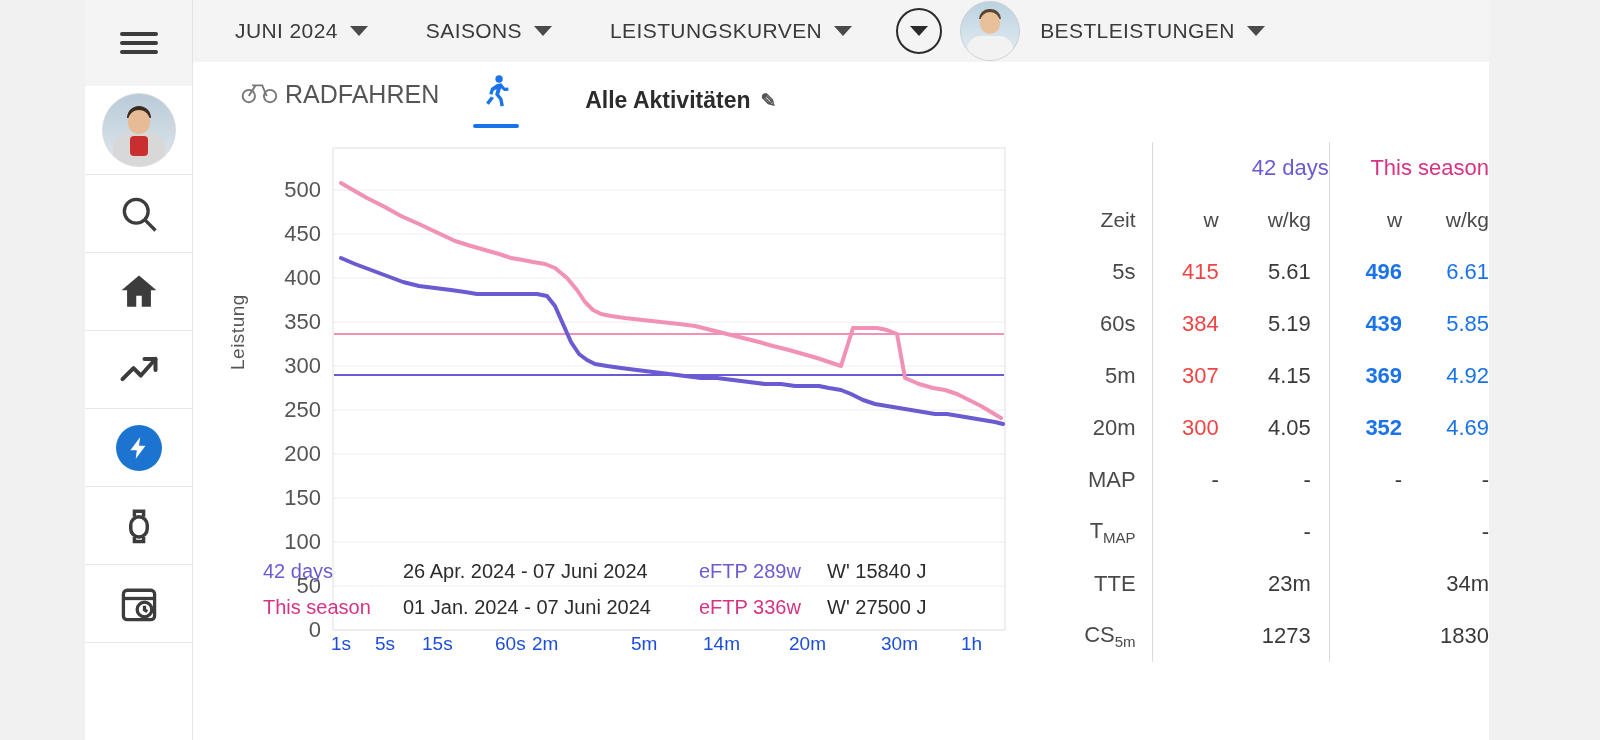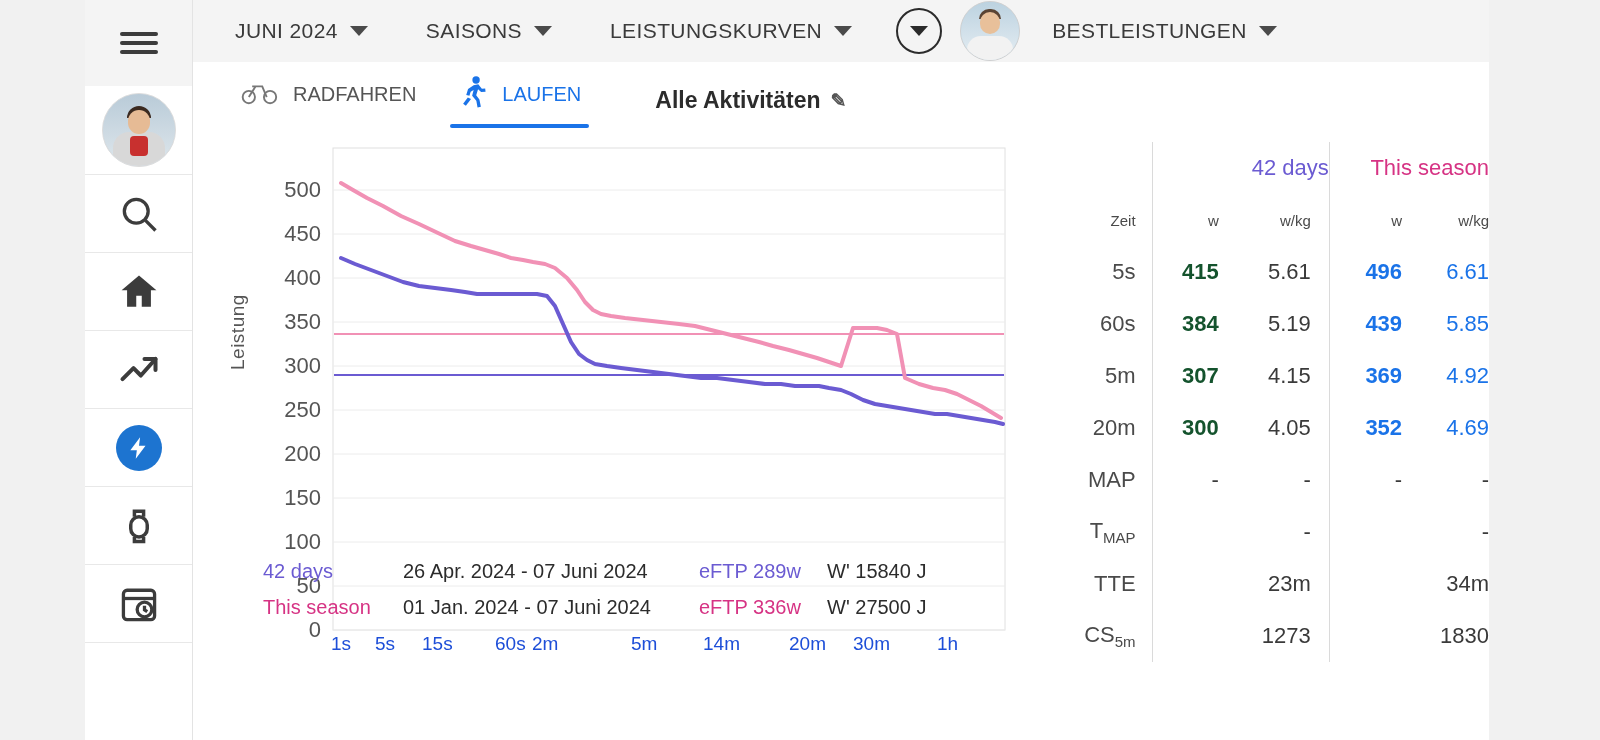--- a/index.html
+++ b/index.html
@@ -194,22 +194,22 @@
     display: flex;
     align-items: center;
     padding-left: 40px;
     box-sizing: border-box;
     gap: 0;
     border-bottom: none;
   }
   .tab {
     display: flex;
     align-items: center;
-    gap: 14px;
-    font-size: 20px;
+    gap: 6px;
+    font-size: 25px;
     color: #555;
     padding: 0 8px 12px 8px;
     cursor: pointer;
     position: relative;
     height: 56px;
     box-sizing: border-box;
     align-content: center;
     text-align: right;
   }
   .tab .lbl { line-height: 56px; }
@@ -305,22 +305,22 @@
     white-space: nowrap;
   }
   .col-label { width: 96px; padding-right: 16px !important; color: #4a4a4a; }
   .col-w1  { width: 74px; padding-right: 6px !important; }
   .col-k1  { width: 96px; padding-right: 18px !important; }
   .col-w2  { width: 78px; padding-right: 6px !important; }
   .col-k2  { width: 86px; }
   .sep-left { border-left: 1px solid #dadada; }
   .hdr-42 { color: #6b5bd2; font-size: 22px; font-weight: normal; text-align: center; }
   .hdr-season { color: #d63384; font-size: 22px; font-weight: normal; text-align: center; }
-  .hdr-unit { color: #4a4a4a; font-size: 15px; font-weight: normal; }
-  .v-bold { font-weight: bold; color: #14532d; }
+  .hdr-unit { color: #4a4a4a; font-size: 21px; font-weight: normal; }
+  .v-bold { font-weight: normal; color: #ef4444; }
   .v-blue { color: #1a73e8; font-weight: bold; }
   .v-blue-l { color: #1a73e8; }
   .v-plain { color: #3a3a3a; }
   .sub { font-size: 15px; vertical-align: sub; }
 </style>
 </head>
 <body>
 
 <div id="app">
 
@@ -415,21 +415,21 @@
       </div>
       <div class="topbar-circle-btn">
         <span class="caret"></span>
       </div>
       <div class="topbar-avatar">
         <div class="sky"></div>
           <div class="shirt"></div>
           <div class="hair"></div>
           <div class="head"></div>
       </div>
-      <div class="topbar-item" style="margin-left:32px">
+      <div class="topbar-item" style="margin-left:20px">
         <span>BESTLEISTUNGEN</span>
         <span class="caret"></span>
       </div>
     </div>
 
     <div class="tabs">
       <div class="tab">
         <span>
           <svg width="38" height="30" viewBox="0 0 34 24" fill="none" stroke="#777" stroke-width="1.7">
             <circle cx="7" cy="16.5" r="5.5"></circle>
@@ -441,21 +441,20 @@
       </div>
       <div class="tab-gap"></div>
       <div class="tab active">
         <span>
           <svg width="30" height="32" viewBox="0 0 24 26" fill="#1a73e8">
             <circle cx="14.5" cy="3.2" r="3"></circle>
             <path d="M12.5 7.5 8 10.5l-1.5 5 2.6.6 1-3.4 2.4-1.3-1.2 4.6 3.4 4.1 1 5.4 2.7-.5-1.2-6-2.6-3.4 1.5-4.8 2.5 2.3 3.6-.4-.3-2.6-2.7.3-2.9-3.6z"></path>
             <path d="M7.8 17.4 4 22.6l2.2 1.6 4.2-5.6z"></path>
           </svg>
         </span>
-        <span class="lbl">LAUFEN</span>
       </div>
       <div class="tab-plain">
         <span>Alle Aktivitäten</span>
         <span class="pencil">✎</span>
       </div>
     </div>
 
     <div class="content">
 
       <div class="chart-block">
@@ -517,22 +516,22 @@
 
         <div class="xaxis">
           <span class="xtick" style="left:98px">1s</span>
           <span class="xtick" style="left:142px">5s</span>
           <span class="xtick" style="left:189px">15s</span>
           <span class="xtick" style="left:262px">60s</span>
           <span class="xtick" style="left:299px">2m</span>
           <span class="xtick" style="left:398px">5m</span>
           <span class="xtick" style="left:470px">14m</span>
           <span class="xtick" style="left:556px">20m</span>
-          <span class="xtick" style="left:620px">30m</span>
-          <span class="xtick" style="left:704px">1h</span>
+          <span class="xtick" style="left:648px">30m</span>
+          <span class="xtick" style="left:728px">1h</span>
         </div>
       </div>
 
       <div class="table-block">
         <table class="power">
           <thead>
             <tr>
               <th class="col-label"></th>
               <th class="hdr-42 sep-left" colspan="2">42 days</th>
               <th class="hdr-season sep-left" colspan="2">This season</th>

